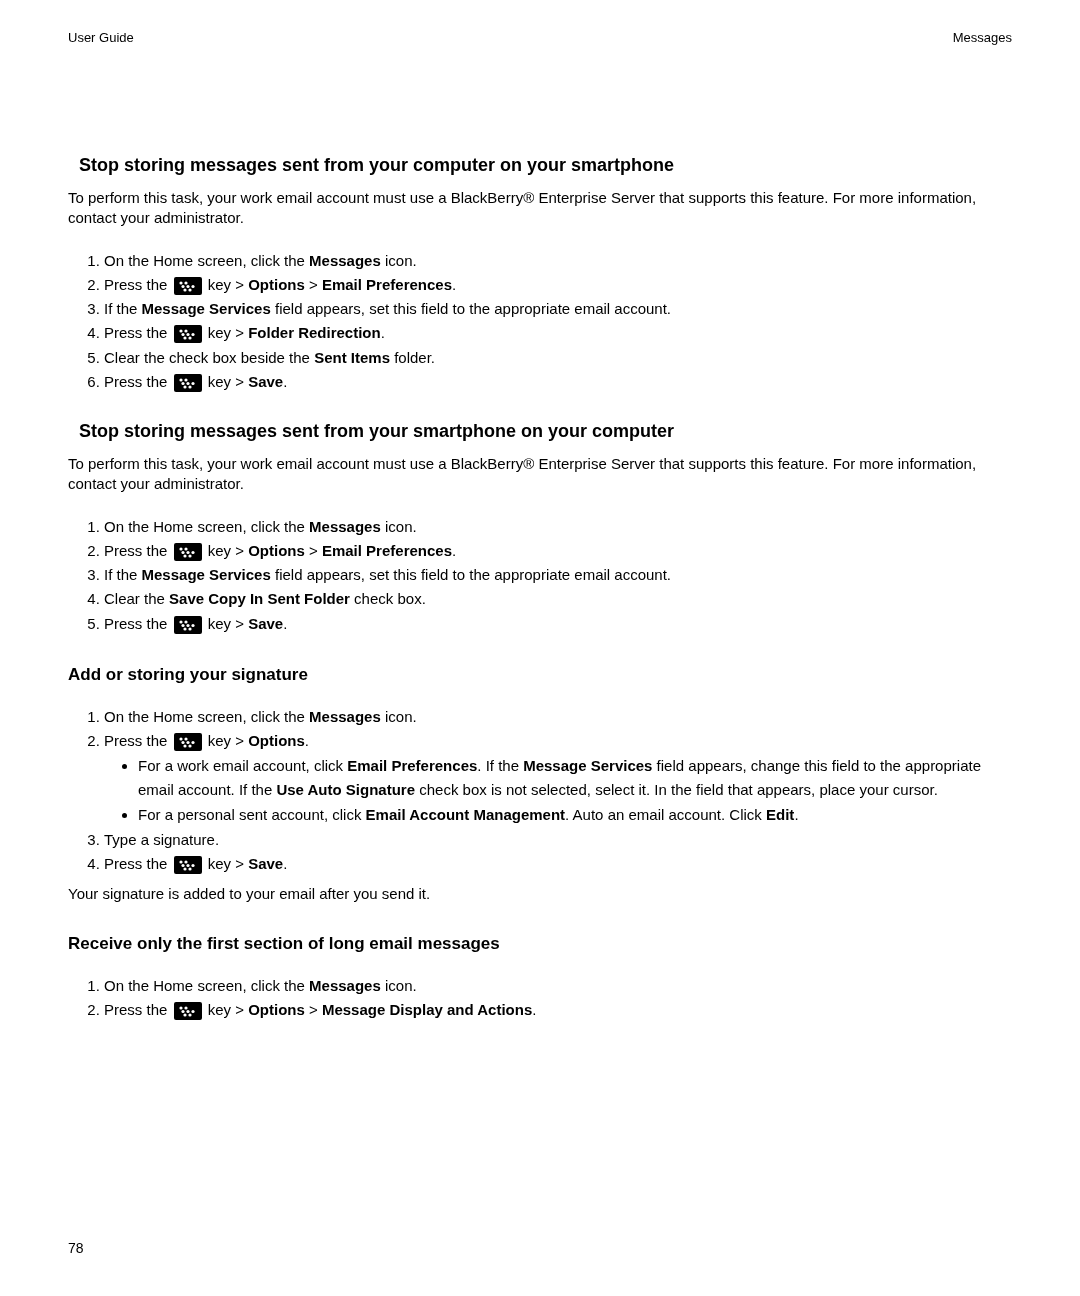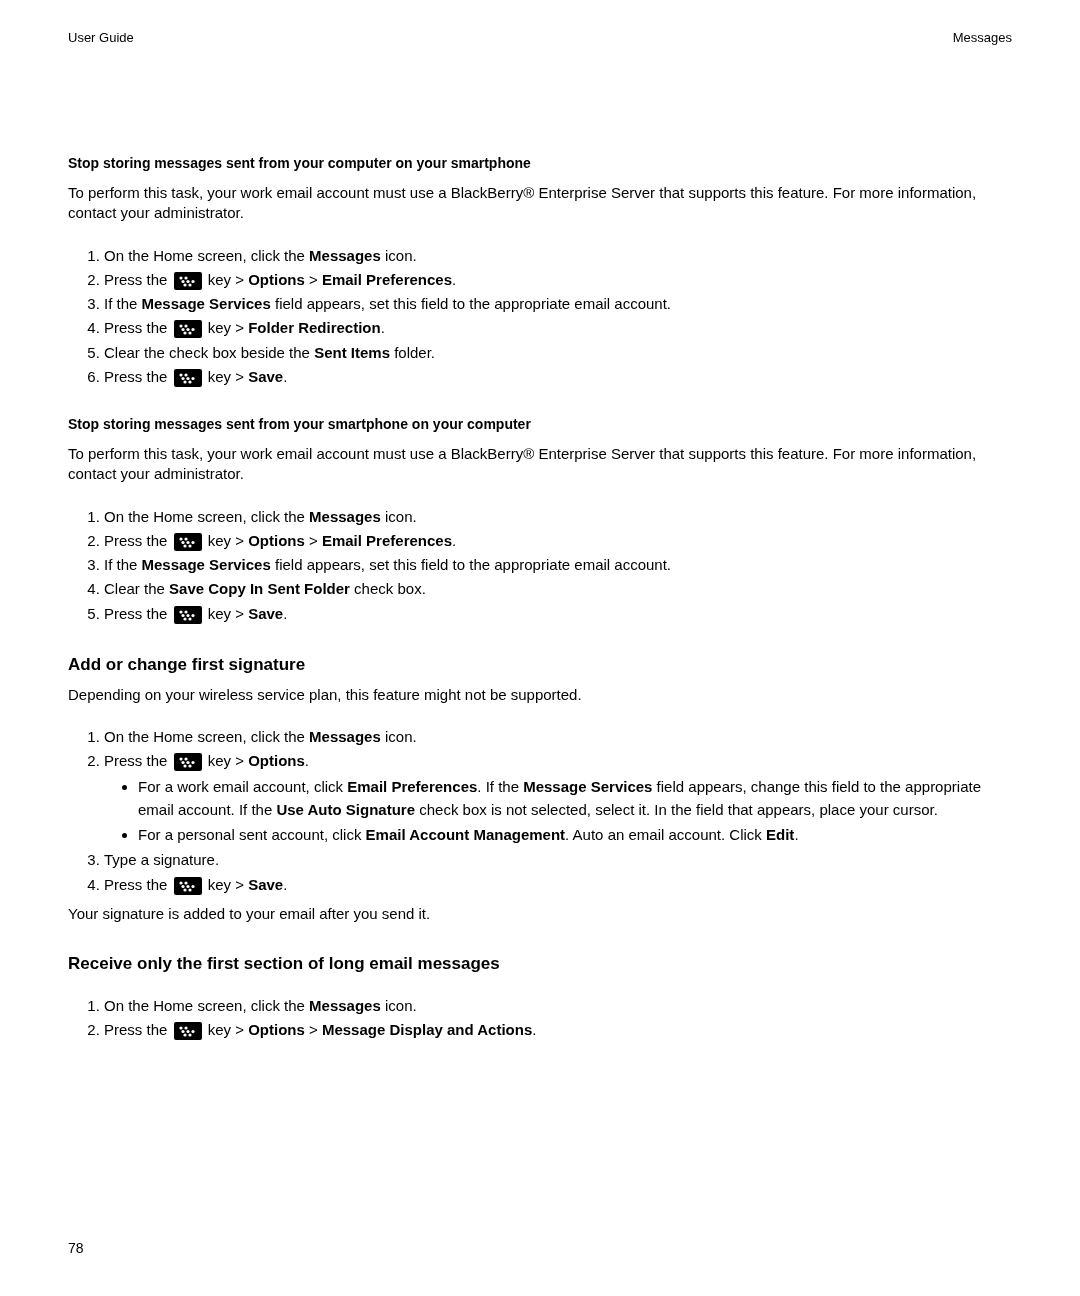--- a/index.html
+++ b/index.html
@@ -18,23 +18,23 @@
     position: relative;
   }
   .header {
     display: flex;
     justify-content: space-between;
     font-size: 13px;
     color: #000;
     margin-bottom: 110px;
   }
   h2.section {
-    font-size: 14px;
+    font-size: 18px;
     font-weight: bold;
-    margin: 28px 0 12px 0;
+    margin: 28px 0 12px 11px;
   }
   h3.subsection {
     font-size: 17px;
     font-weight: bold;
     margin: 30px 0 10px 0;
   }
   p.para {
     margin: 6px 0 10px 0;
     line-height: 1.35;
   }
@@ -188,22 +188,21 @@
               <circle cx="11" cy="13" r="1.6"></circle>
               <circle cx="16" cy="13" r="1.6"></circle>
             </g>
           </svg>
       </span>
       <span> key &gt; </span><span class="bold">Save</span>.
     </li>
   </ol>
 
 
-  <h3 class="subsection">Add or change first signature</h3>
-  <p class="para">Depending on your wireless service plan, this feature might not be supported.</p>
+  <h3 class="subsection">Add or storing your signature</h3>
   <ol>
     <li>
       <span>On the Home screen, click the </span><span class="bold">Messages</span><span> icon.</span>
     </li>
     <li>
       <span>Press the </span>
       <span class="bb-key">
         <svg viewBox="0 0 28 18">
             <rect width="28" height="18" rx="2" fill="#000"></rect>
             <g fill="#fff">

